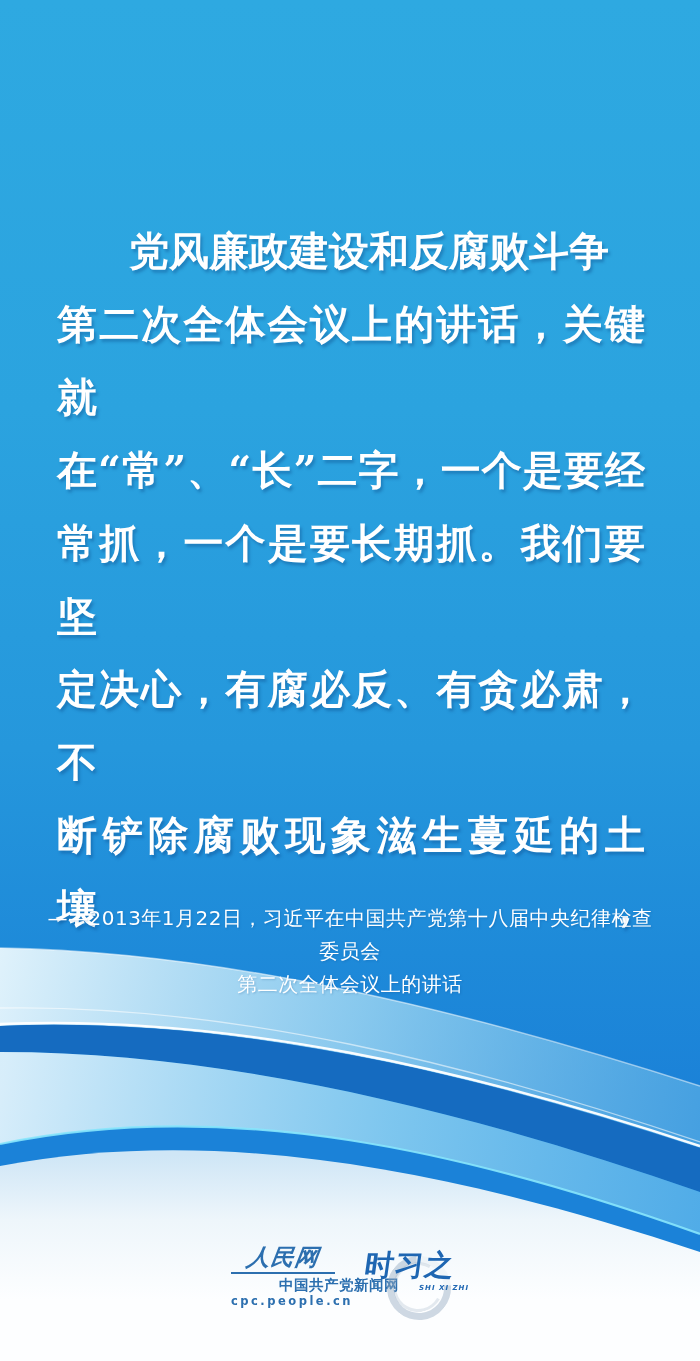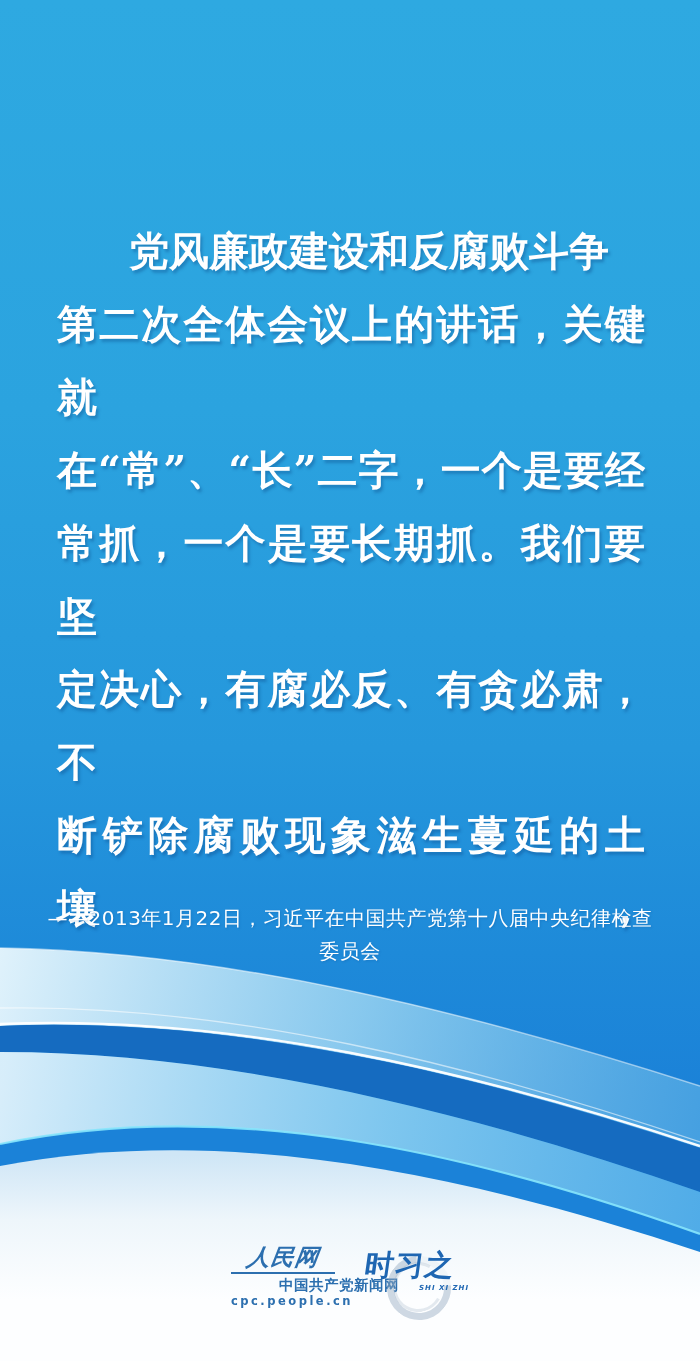--- a/index.html
+++ b/index.html
@@ -108,20 +108,21 @@
   <div class="qline q-first">党风廉政建设和反腐败斗争</div>
   <div class="qline">第二次全体会议上的讲话，关键就</div>
   <div class="qline">在“常”、“长”二字，一个是要经</div>
   <div class="qline">常抓，一个是要长期抓。我们要坚</div>
   <div class="qline">定决心，有腐必反、有贪必肃，不</div>
   <div class="qline">断铲除腐败现象滋生蔓延的土壤，</div>
 </div>
 
 <div class="attribution">
   <div>——2013年1月22日，习近平在中国共产党第十八届中央纪律检查委员会</div>
+  <div>第二次全体会议上的讲话</div>
 </div>
 
 <div class="footer">
   <div class="people-logo">
     <div class="people-script">人民网</div>
     <div class="people-divider"></div>
     <div class="people-name">中国共产党新闻网</div>
     <div class="people-domain">cpc.people.cn</div>
   </div>
   <div class="sxz-logo">

